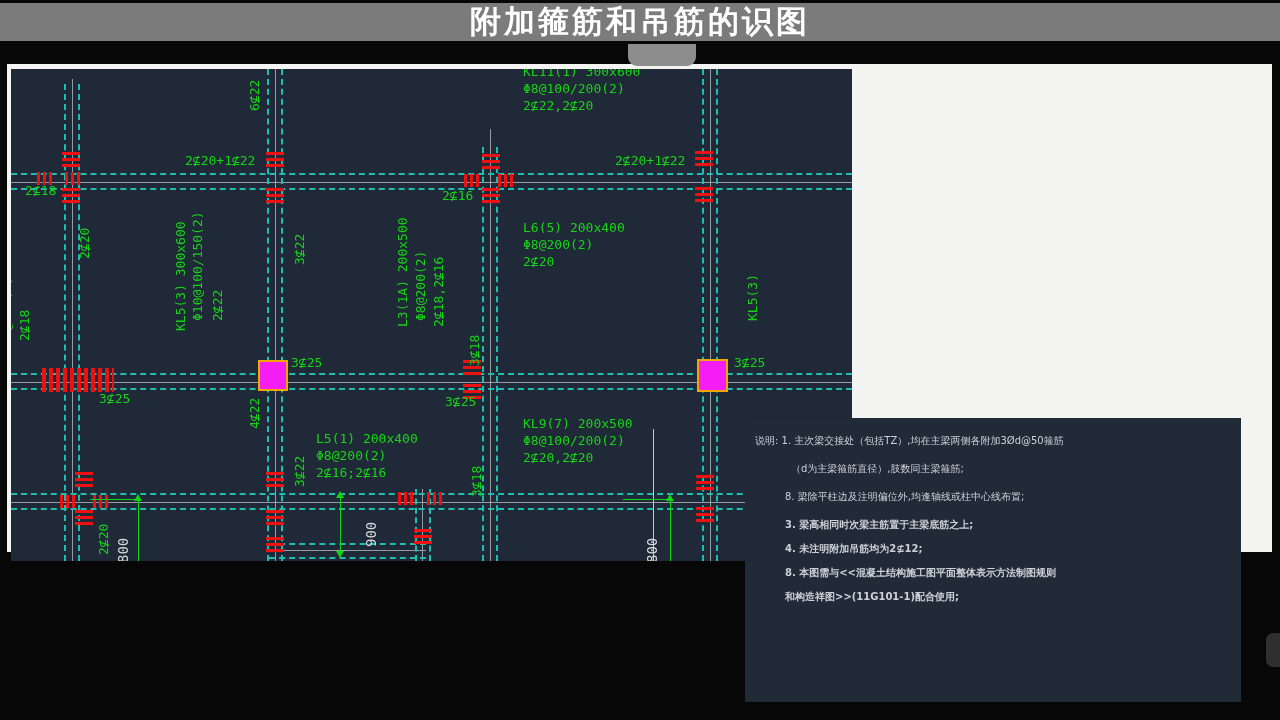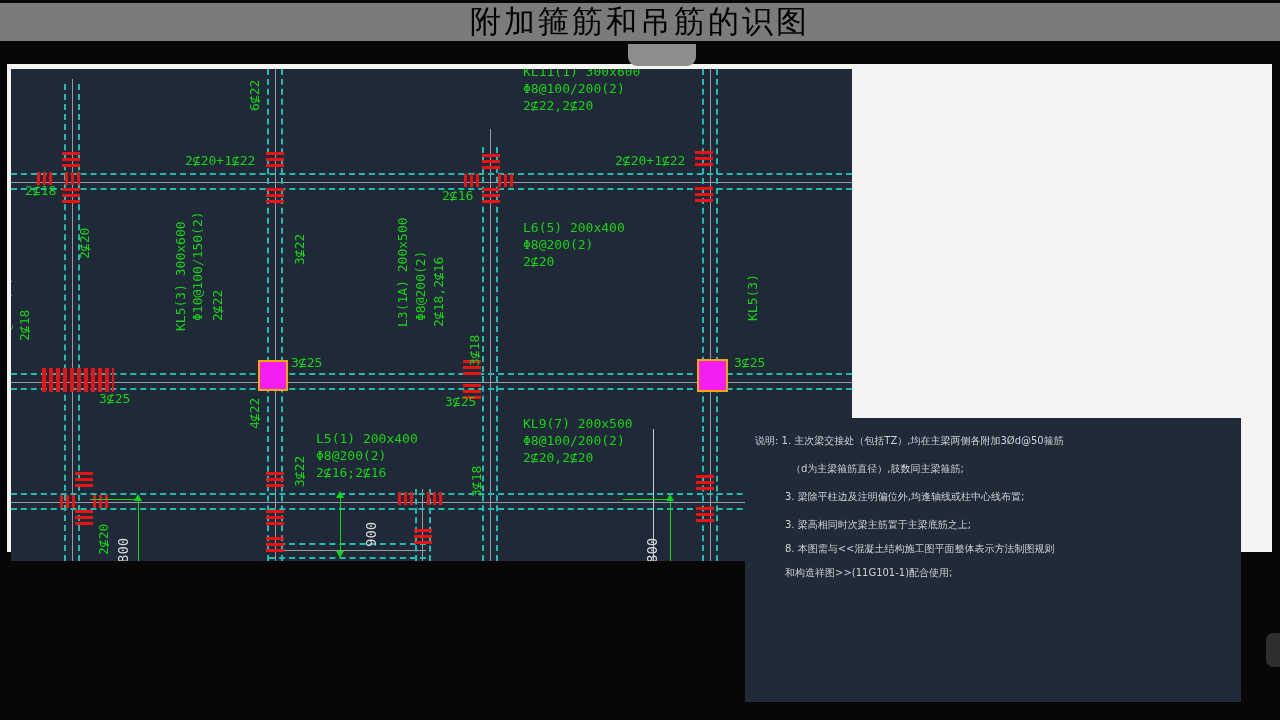--- a/index.html
+++ b/index.html
@@ -1,34 +1,34 @@
 <!DOCTYPE html>
 <html><head>
 <meta charset="utf-8">
 <style>
   html,body{margin:0;padding:0;background:#000;}
   #stage{position:relative;width:1280px;height:720px;background:#070707;overflow:hidden;
          font-family:"DejaVu Sans",sans-serif;}
   
   #titlebar{position:absolute;left:0;top:3px;width:1280px;height:38px;background:#7b7b7b;
             display:flex;align-items:center;justify-content:center;}
-  #titlebar span{color:#000000;font-size:31px;letter-spacing:3px;font-family:"DejaVu Sans",sans-serif;}
+  #titlebar span{color:#ffffff;font-size:31px;letter-spacing:3px;font-family:"DejaVu Sans",sans-serif;font-weight:bold;}
   #tab-handle{position:absolute;left:628px;top:44px;width:68px;height:22px;background:#8d8d8d;
               border-radius:0 0 9px 9px;z-index:6;}
   
   #paper{position:absolute;left:7px;top:64px;width:1265px;height:488px;background:#f4f4f2;}
   
   #canvas{position:absolute;left:4px;top:5px;width:841px;height:492px;background:#202937;overflow:hidden;}
   
   #notes{position:absolute;left:738px;top:354px;width:496px;height:284px;background:#212a37;
          padding:14px 0 0 0;box-sizing:border-box;z-index:5;}
   .note-line{color:#ccd1d9;font-size:10px;line-height:18px;margin-bottom:10px;padding-left:40px;white-space:nowrap;}
   .note-line:nth-child(1){padding-left:10px;}
   .note-line:nth-child(2){padding-left:46px;}
-  .note-line:nth-child(n+4){margin-bottom:6px;}
+  .note-line:nth-child(n+4){margin-bottom:6px;font-weight:bold;}
   .note-line:nth-child(10){padding-left:55px;}
   
   .axis-h{position:absolute;height:1px;background:#959ca4;}
   .axis-v{position:absolute;width:1px;background:#959ca4;}
   .beam-h{position:absolute;height:0;border-top:2px dashed #1fbdb0;}
   .beam-v{position:absolute;width:0;border-left:2px dashed #1fbdb0;}
   .extline{position:absolute;width:1px;background:#c4c8cc;}
   
   .hstack{position:absolute;width:18px;height:16px;z-index:3;
           background:repeating-linear-gradient(to bottom,#ee1111 0 3px,transparent 3px 6px);}
@@ -189,21 +189,22 @@
       <div class="garr-up" style="left:325px;top:422px"></div>
       <div class="garr-dn" style="left:325px;top:482px"></div>
       <div class="gline-h" style="left:612px;top:430px;width:47px"></div>
       <div class="gline-v" style="left:659px;top:430px;height:62px"></div>
       <div class="garr-up" style="left:655px;top:425px"></div>
     </div>
 
     <div id="notes">
       <div class="note-line">说明: 1. 主次梁交接处（包括TZ）,均在主梁两侧各附加3Ød@50箍筋</div>
       <div class="note-line">（d为主梁箍筋直径）,肢数同主梁箍筋;</div>
-      <div class="note-line">3. 梁除平柱边及注明偏位外,均逢轴线或柱中心线布置;</div>
+      <div class="note-line">8. 梁除平柱边及注明偏位外,均逢轴线或柱中心线布置;</div>
       <div class="note-line">3. 梁高相同时次梁主筋置于主梁底筋之上;</div>
+      <div class="note-line">4. 未注明附加吊筋均为2⊈12;</div>
       <div class="note-line">8. 本图需与&lt;&lt;混凝土结构施工图平面整体表示方法制图规则</div>
       <div class="note-line">和构造祥图&gt;&gt;(11G101-1)配合使用;</div>
     </div>
   </div>
 
   <div id="side-thumb"></div>
 </div>
 
 </body></html>

